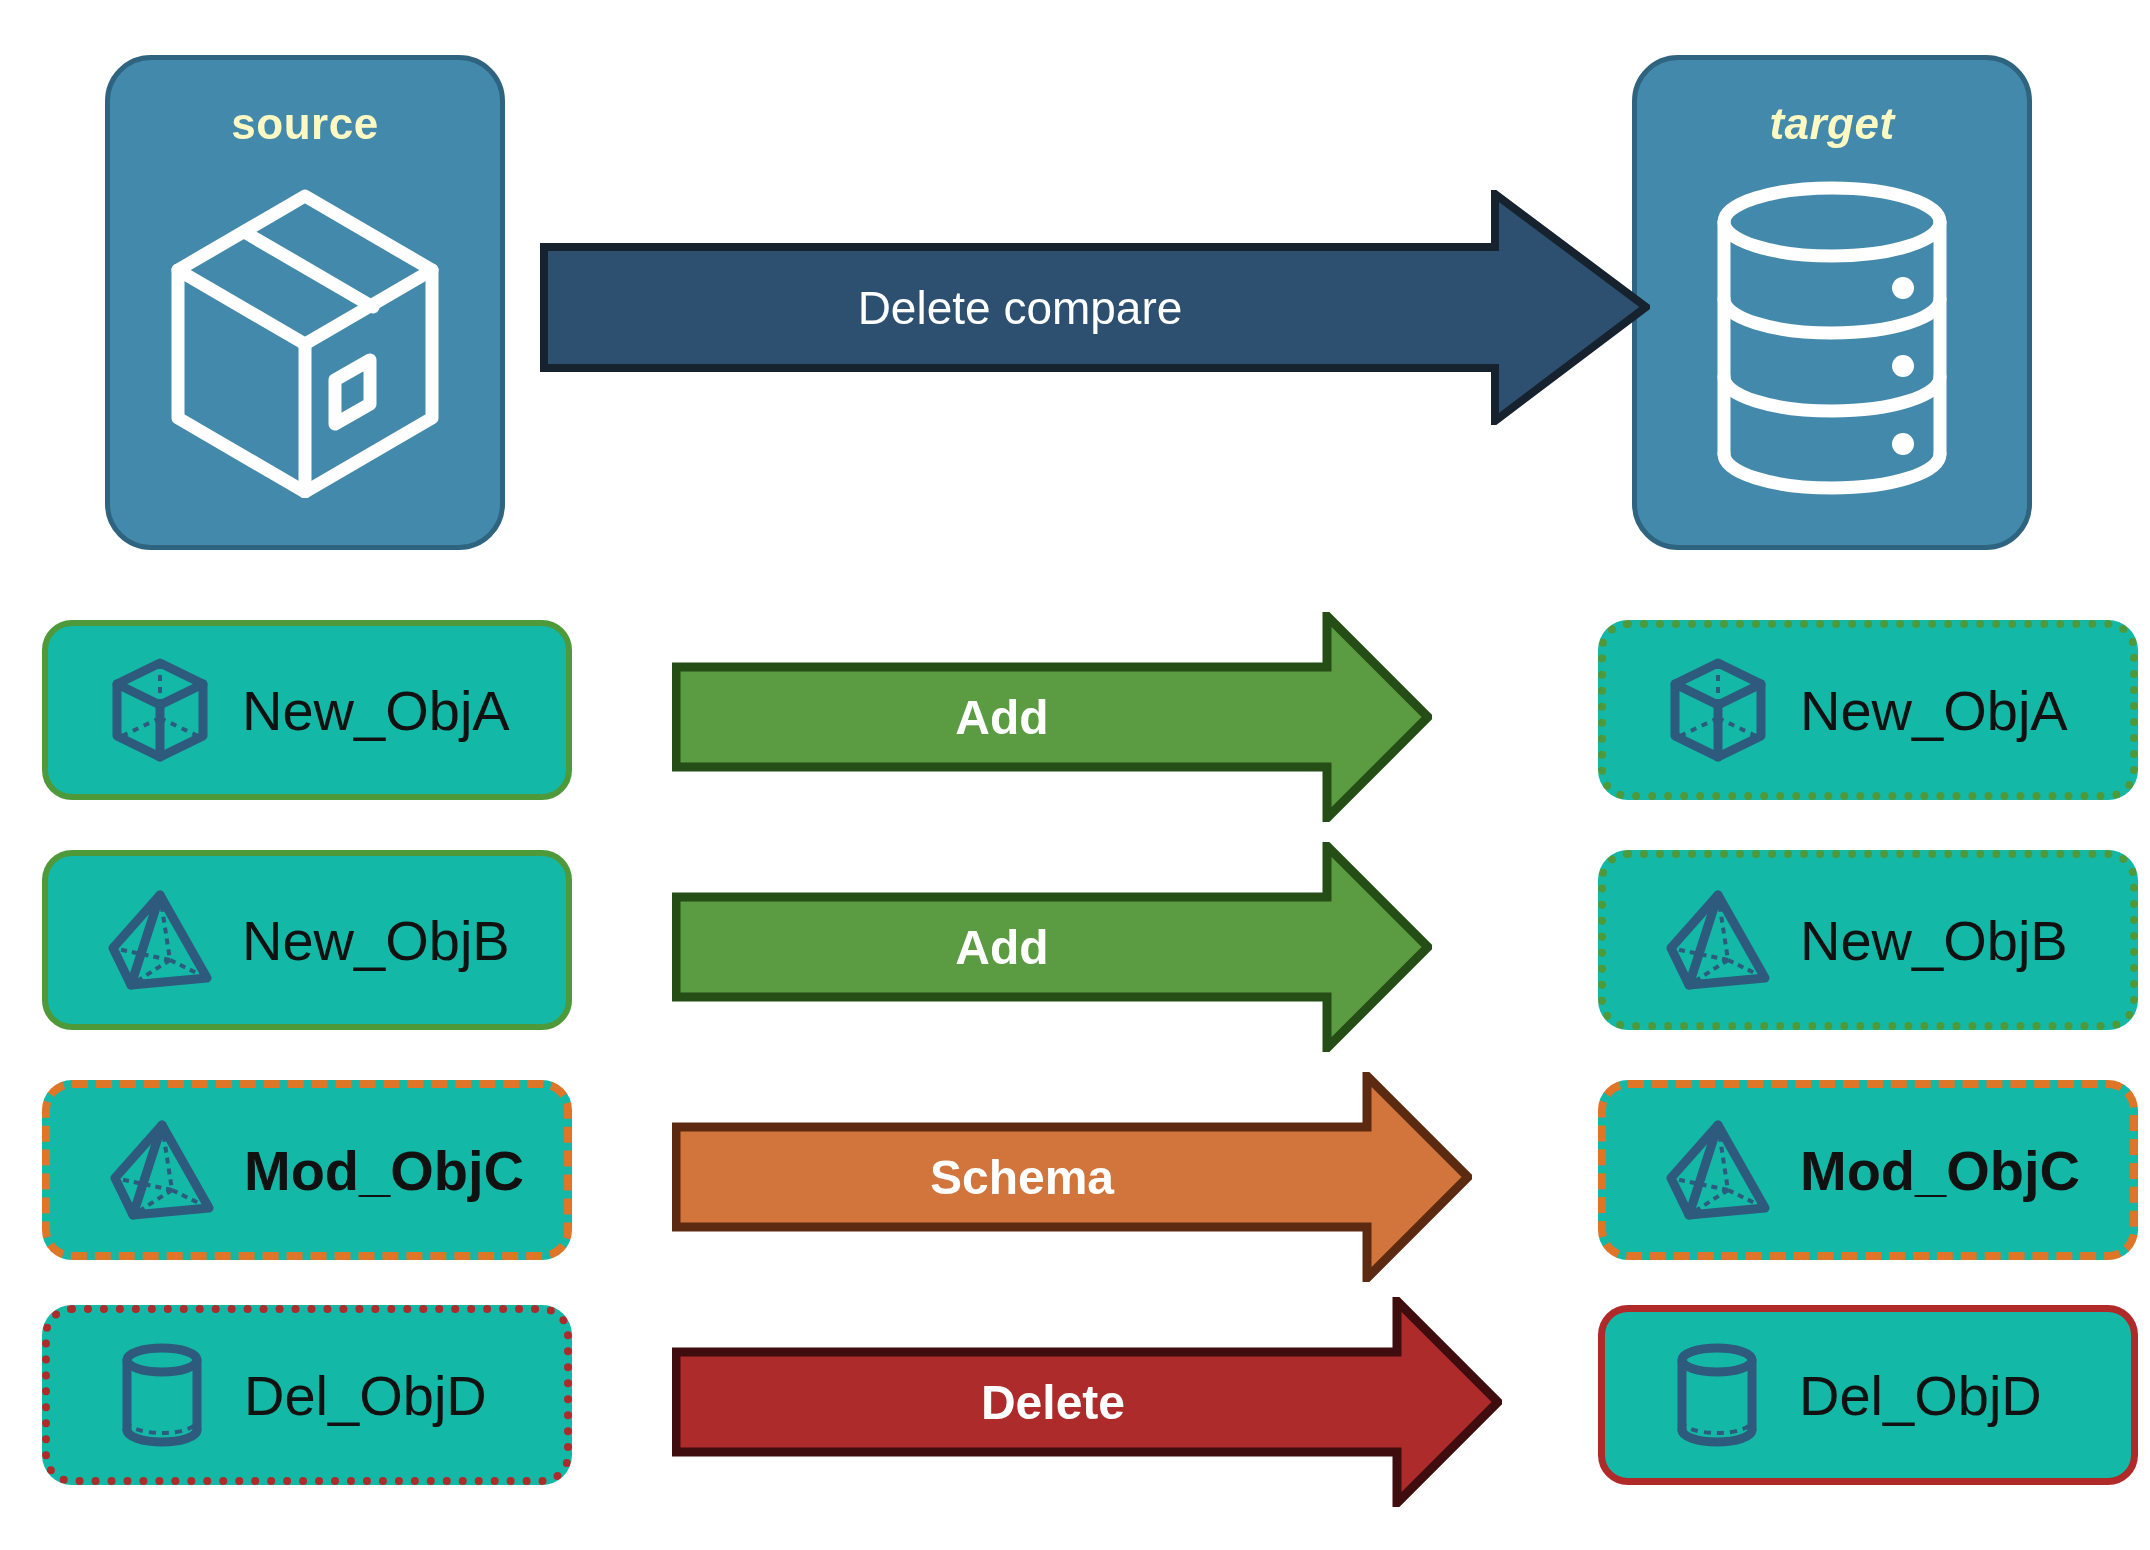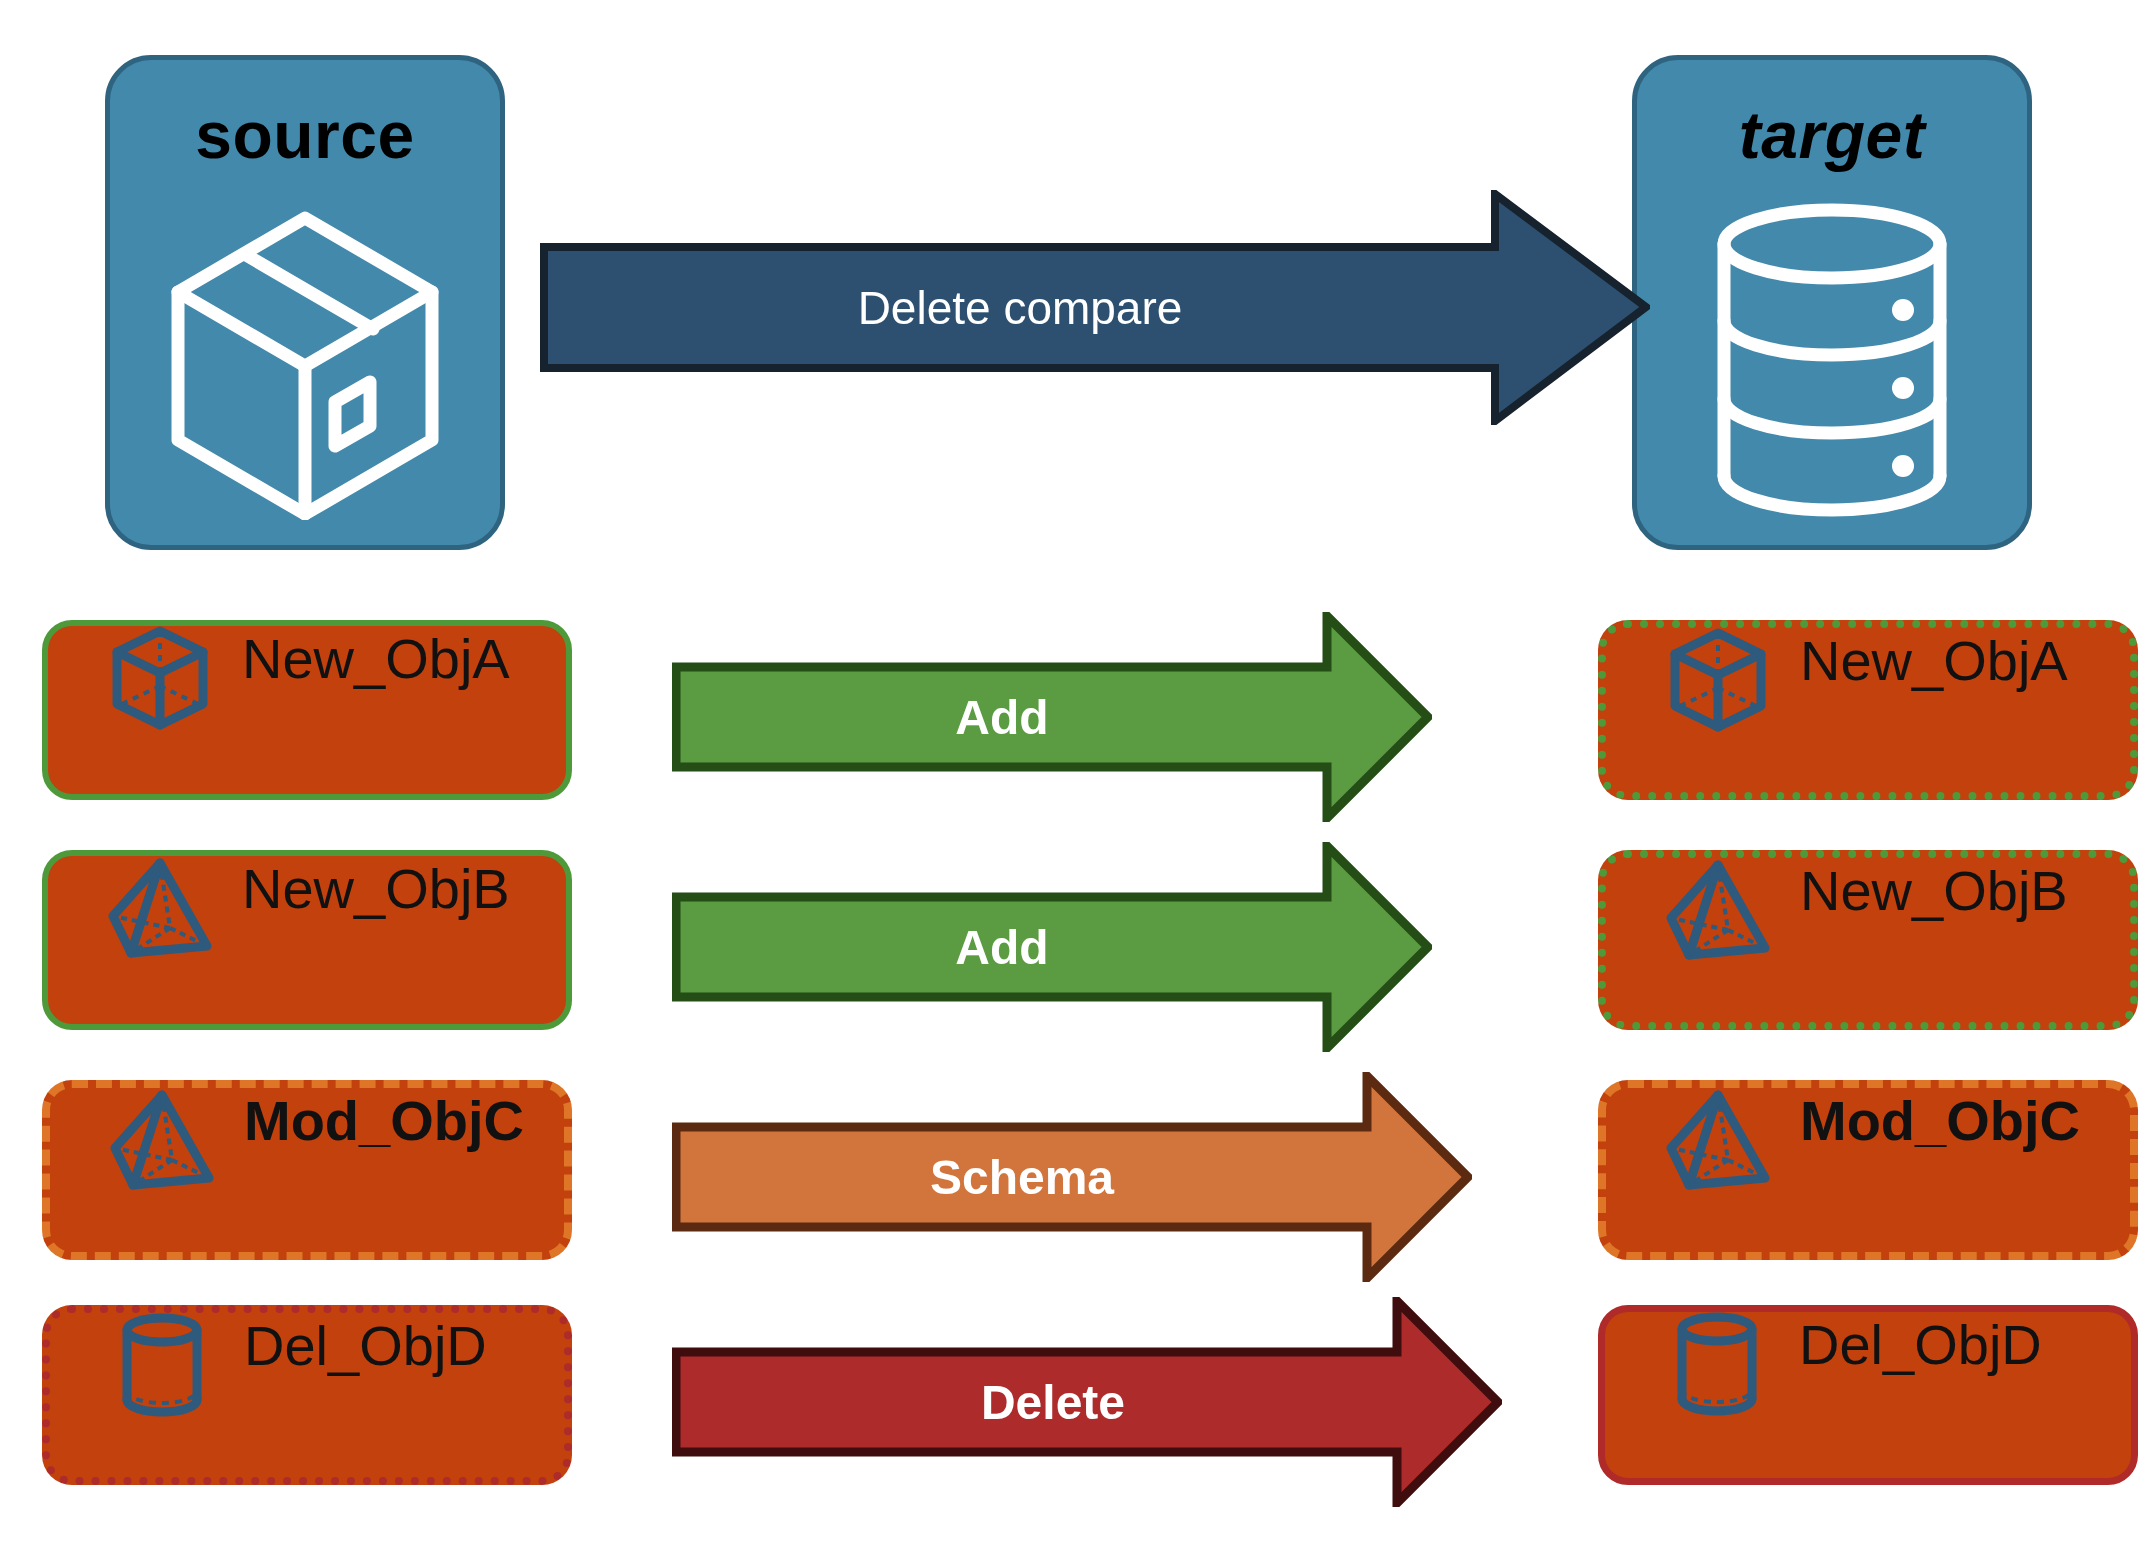--- a/index.html
+++ b/index.html
@@ -27,22 +27,22 @@
     background: #4389AB;
     border: 5px solid #2E6480;
     border-radius: 46px;
     box-sizing: border-box;
     display: flex;
     flex-direction: column;
     align-items: center;
   }
   .endpoint-title {
     margin-top: 42px;
-    color: #000000;
-    font-size: 66px;
+    color: #fef9c3;
+    font-size: 44px;
     font-weight: bold;
     letter-spacing: 0.5px;
     line-height: 1;
   }
   .endpoint-icon {
     margin-top: 32px;
   }
   #source-card { left: 105px; }
   #target-card { left: 1632px; font-style: italic; }
 
@@ -79,23 +79,24 @@
   }
   #row-0 { top: 620px; }
   #row-1 { top: 850px; }
   #row-2 { top: 1080px; }
   #row-3 { top: 1305px; }
 
   .obj-box {
     position: absolute;
     box-sizing: border-box;
     height: 180px;
-    background: #c2410c;
+    background: #14b8a6;
     border-radius: 30px;
     display: flex;
+    align-items: center;
     padding-left: 60px;
   }
   .obj-box.source-side { left: 42px; width: 530px; }
   .obj-box.target-side { left: 1598px; width: 540px; }
 
   .bdr-green-solid  { border: 6px solid #4E9A3A; }
   .bdr-green-dotted { border: 8px dotted #4E9A3A; }
   .bdr-orange-dash  { border: 8px dashed #DE7527; font-weight: bold; }
   .bdr-red-dotted   { border: 8px dotted #AE2B2B; }
   .bdr-red-solid    { border: 7px solid #B02A2A; }

